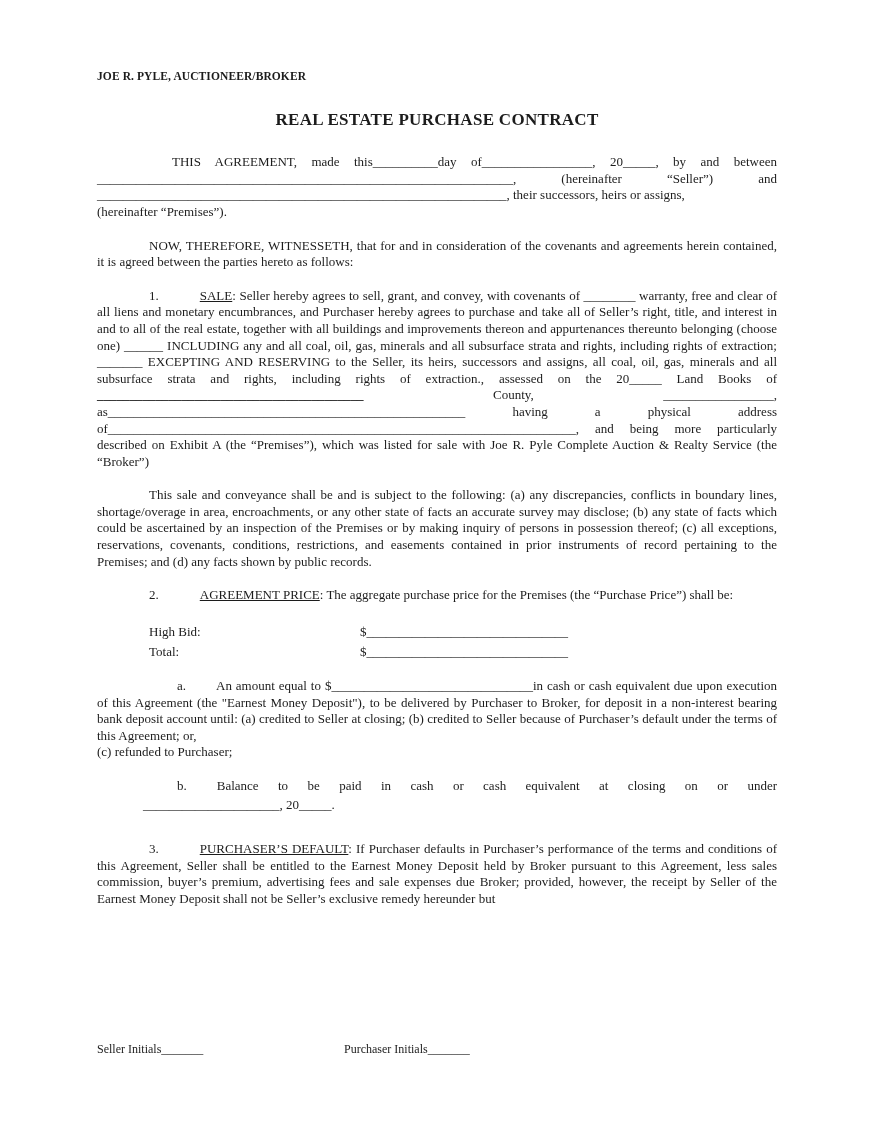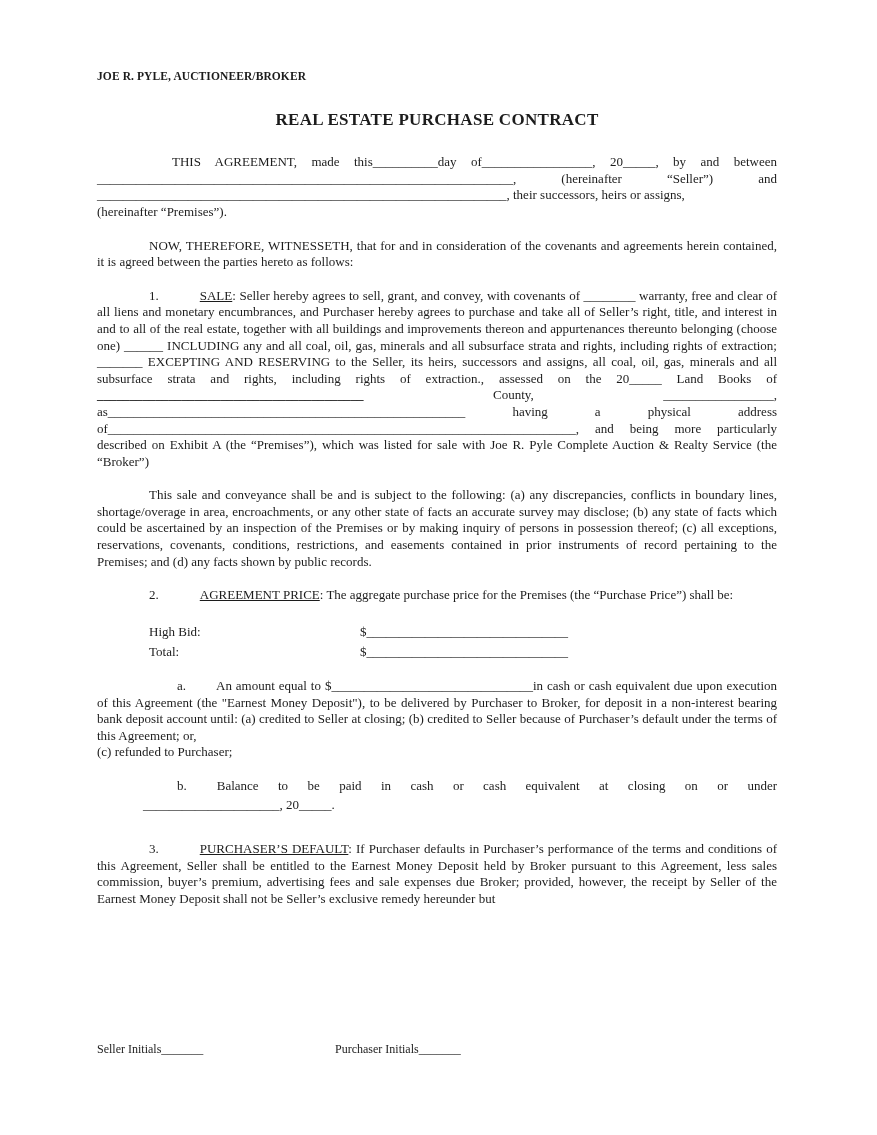--- a/index.html
+++ b/index.html
@@ -59,21 +59,21 @@
   .plabel { width: 211px; flex: none; }
   .pvalue { flex: 1; }
   .footer {
     position: absolute;
     left: 97px; top: 1042px;
     width: 680px;
     font-size: 12px;
     color: #1c1c1c;
     text-align: left;
   }
-  .footer .purchaser { position: absolute; left: 238px; top: 0; }
+  .footer .purchaser { position: absolute; left: 247px; top: 0; }
 </style>
 </head>
 <body>
 
 <div class="page">
   <div class="content">
 
     <div class="doc-header">JOE R. PYLE, AUCTIONEER/BROKER</div>
 
     <div class="doc-title">REAL ESTATE PURCHASE CONTRACT</div>

